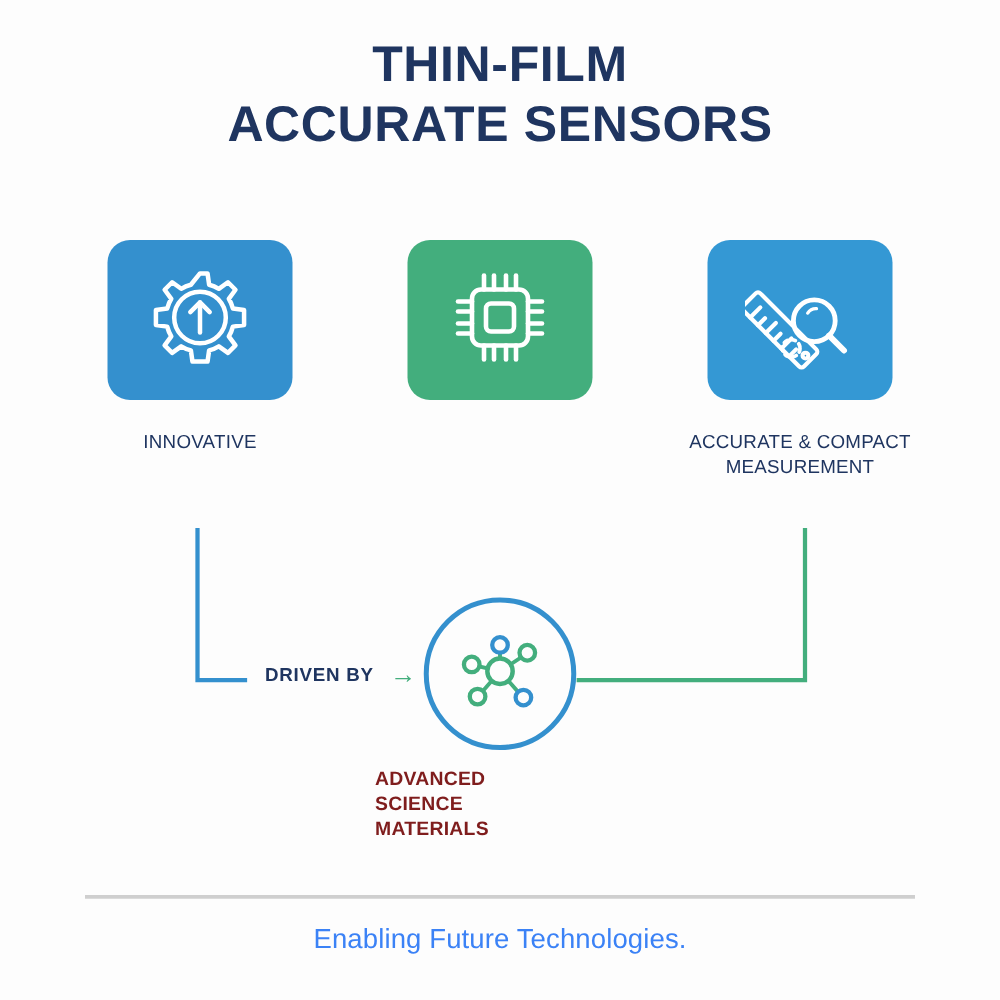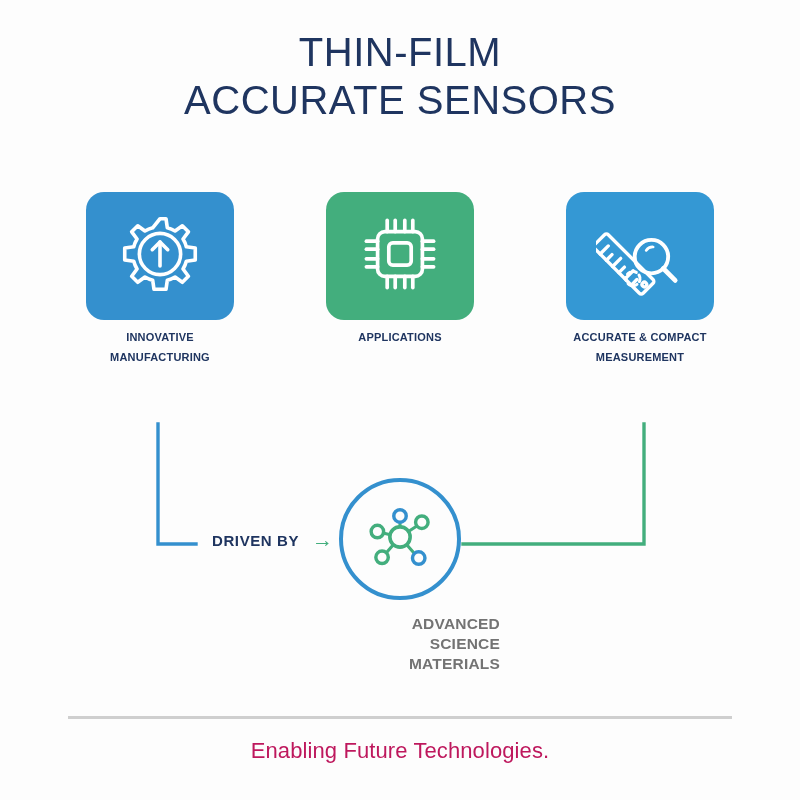--- a/index.html
+++ b/index.html
@@ -23,21 +23,21 @@
   
   .title-block {
     position: absolute;
     top: 28px;
     left: 0;
     width: 800px;
     text-align: center;
   }
   .title-line {
     color: #1f3560;
-    font-weight: normal;
+    font-weight: bold;
     font-size: 40px;
     letter-spacing: 0.5px;
     line-height: 48px;
   }
 
   
   .cards {
     position: absolute;
     top: 192px;
     left: 0;
@@ -57,24 +57,24 @@
   .icon-card {
     width: 148px;
     height: 128px;
     border-radius: 18px;
     margin: 0 auto;
     display: flex;
     align-items: center;
     justify-content: center;
   }
   .card-label {
-    margin-top: 7px;
+    margin-top: 24px;
     color: #1f3560;
-    font-weight: bold;
-    font-size: 11px;
+    font-weight: normal;
+    font-size: 15px;
     line-height: 20px;
     letter-spacing: 0.2px;
   }
 
   
   .connectors {
     position: absolute;
     top: 0;
     left: 0;
     width: 800px;
@@ -115,22 +115,22 @@
     display: flex;
     align-items: center;
     justify-content: center;
     box-sizing: border-box;
   }
   .hub-label {
     position: absolute;
     left: 300px;
     top: 614px;
     width: 200px;
-    text-align: right;
-    color: #737373;
+    text-align: left;
+    color: #7f1d1d;
     font-weight: bold;
     font-size: 15.5px;
     line-height: 20px;
     letter-spacing: 0.2px;
   }
 
   
   .divider {
     position: absolute;
     left: 68px;
@@ -138,21 +138,21 @@
     width: 664px;
     height: 3px;
     background: #cfcfcf;
   }
   .footer-text {
     position: absolute;
     left: 0;
     top: 738px;
     width: 800px;
     text-align: center;
-    color: #be185d;
+    color: #3b82f6;
     font-size: 22px;
     letter-spacing: 0.1px;
   }
 </style>
 </head>
 <body>
 
 <div class="page">
 
   <div class="title-block">
@@ -175,21 +175,20 @@
                      A32 32 0 0 1 23.3 32.6 L17.1 24.2 L24.1 17.2 L32.5 23.3
                      A32 32 0 0 1 41.5 19.5 Z"></path>
             <circle cx="50" cy="50" r="24"></circle>
             <line x1="50" y1="64" x2="50" y2="36"></line>
             <polyline points="41,45 50,36 59,45"></polyline>
           </svg>
         </span>
       </div>
       <div class="card-label">
         <div>INNOVATIVE</div>
-        <div>MANUFACTURING</div>
       </div>
     </div>
 
     <div class="card-col c1">
       <div class="icon-card" style="background:#43ae7d;">
         <span>
           <svg width="80" height="80" viewBox="0 0 100 100" fill="none" stroke="#ffffff" stroke-width="4.6" stroke-linejoin="round" stroke-linecap="round">
             <rect x="22" y="22" width="56" height="56" rx="9"></rect>
             <rect x="36" y="36" width="28" height="28" rx="5"></rect>
             <line x1="34" y1="8" x2="34" y2="22"></line>
@@ -205,21 +204,20 @@
             <line x1="8" y1="56" x2="22" y2="56"></line>
             <line x1="8" y1="66" x2="22" y2="66"></line>
             <line x1="78" y1="34" x2="92" y2="34"></line>
             <line x1="78" y1="44" x2="92" y2="44"></line>
             <line x1="78" y1="56" x2="92" y2="56"></line>
             <line x1="78" y1="66" x2="92" y2="66"></line>
           </svg>
         </span>
       </div>
       <div class="card-label">
-        <div>APPLICATIONS</div>
       </div>
     </div>
 
     <div class="card-col c2">
       <div class="icon-card" style="background:#3498d4;">
         <span>
           <svg width="88" height="88" viewBox="0 0 100 100" fill="none" stroke="#ffffff" stroke-width="3.8" stroke-linejoin="round" stroke-linecap="round">
             <g transform="rotate(-45 50 50)">
               <rect x="18" y="6" width="22" height="78" rx="3"></rect>
               <line x1="18" y1="18" x2="31" y2="18"></line>

